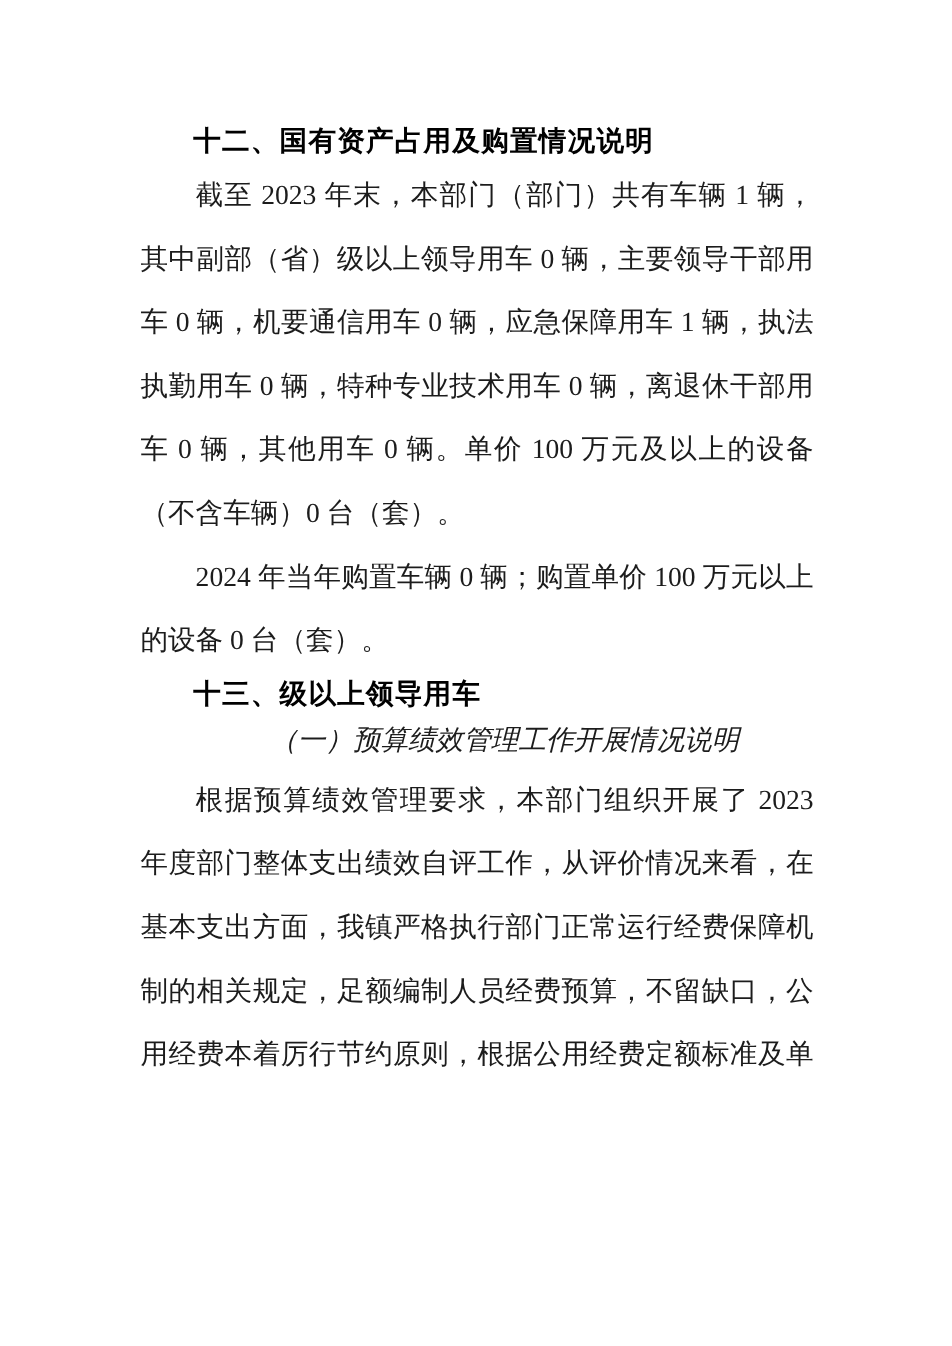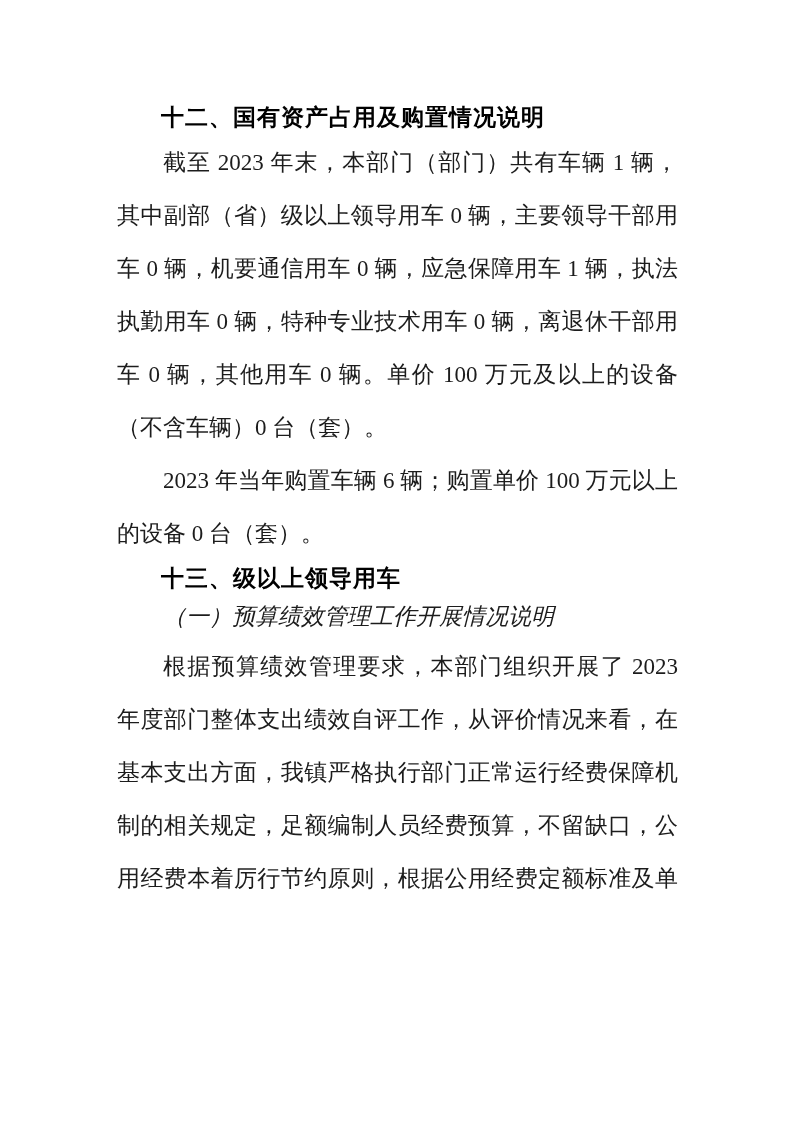--- a/index.html
+++ b/index.html
@@ -43,30 +43,31 @@
     color: #1c1c1c;
   }
   .subheading {
     margin: 0;
     font-family: "Liberation Serif", "DejaVu Serif", serif;
     font-style: italic;
     font-size: 23px;
     line-height: 37.4px;
     text-indent: 46px;
     color: #1c1c1c;
+    text-align: center;
   }
   .para-last {
     margin-top: 5px;
   }
 </style>
 </head>
 <body>
 
 <div class="page">
   <div class="content">
     <h2 class="heading">十二、国有资产占用及购置情况说明</h2>
     <p class="para">截至 2023 年末，本部门（部门）共有车辆 1 辆，其中副部（省）级以上领导用车 0 辆，主要领导干部用车 0 辆，机要通信用车 0 辆，应急保障用车 1 辆，执法执勤用车 0 辆，特种专业技术用车 0 辆，离退休干部用车 0 辆，其他用车 0 辆。单价 100 万元及以上的设备（不含车辆）0 台（套）。</p>
-    <p class="para">2023 年当年购置车辆 6 辆；购置单价 100 万元以上的设备 0 台（套）。</p>
+    <p class="para">2024 年当年购置车辆 0 辆；购置单价 100 万元以上的设备 0 台（套）。</p>
     <h2 class="heading">十三、级以上领导用车</h2>
     <p class="subheading">（一）预算绩效管理工作开展情况说明</p>
     <p class="para para-last">根据预算绩效管理要求，本部门组织开展了 2023 年度部门整体支出绩效自评工作，从评价情况来看，在基本支出方面，我镇严格执行部门正常运行经费保障机制的相关规定，足额编制人员经费预算，不留缺口，公用经费本着厉行节约原则，根据公用经费定额标准及单位实际开支水平足额编制。在年度预算执行中，无超范围、超标准发放津补贴、奖金的现象，未违规发放个人补助，全年基本支出保障了我镇机关的正常运转。在项目支出方面，保障各村（社区）基层组织正常运转，切实推进各村（社区）各项工作，改善农村村民生活环境，提高村民生活水平。我镇加强财务管理，确保经费使用的科学高效，合理制定预决算制度，确保项目资金能达到预期效果。严格执行资金审批使用流程，每一笔支出由主要领导进行审批，确保每一笔资金的支付公开透明。</p>
   </div>
 </div>
 
 </body></html>

